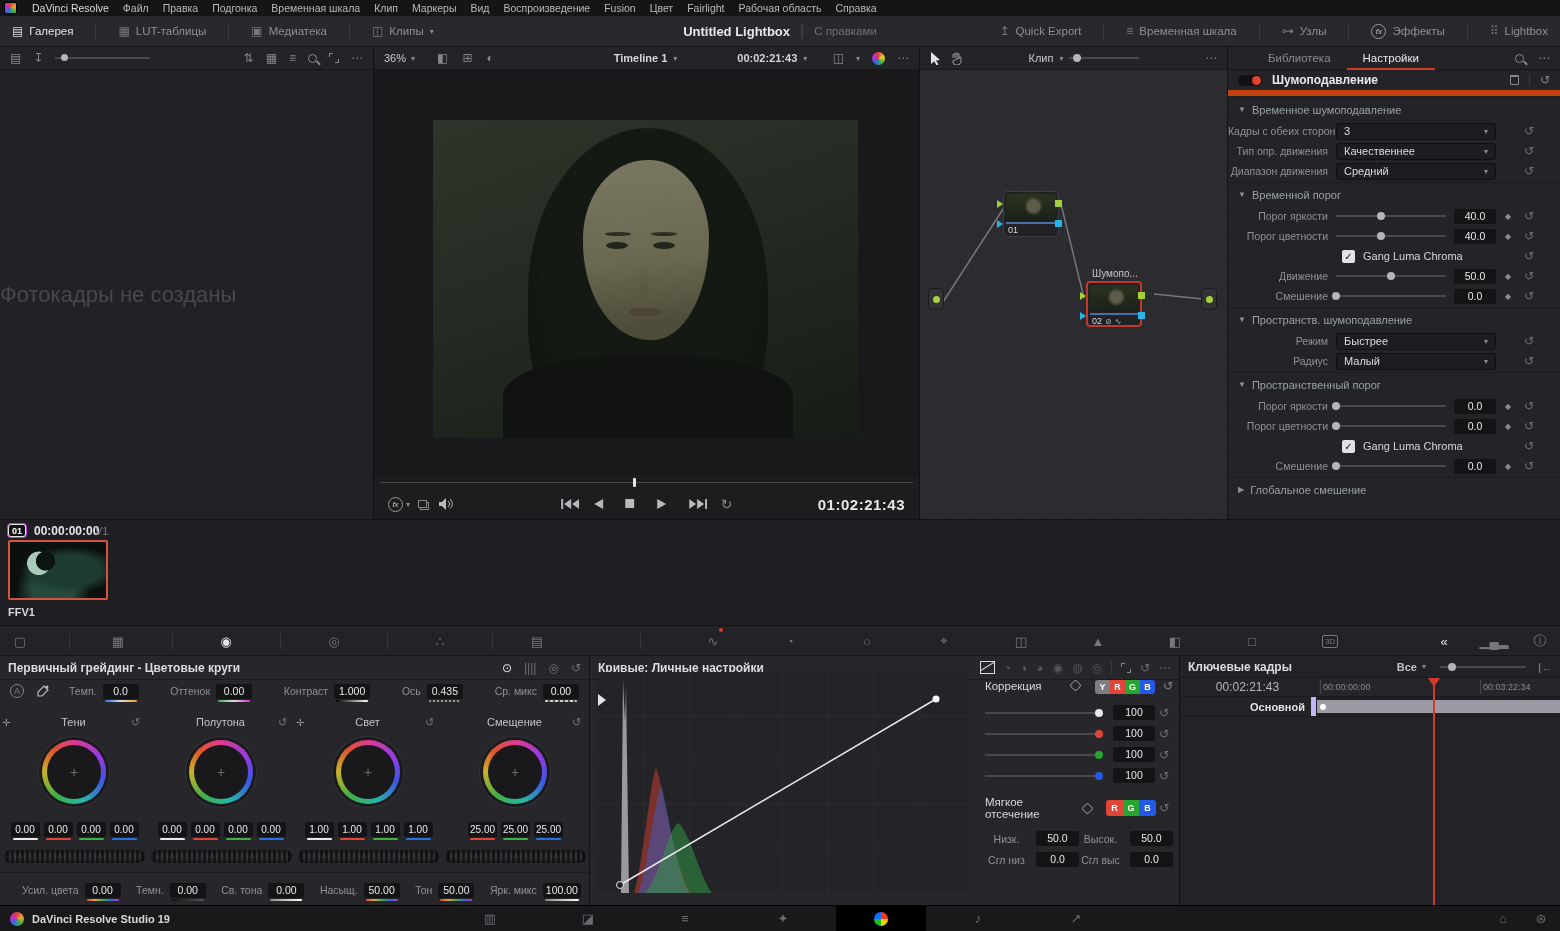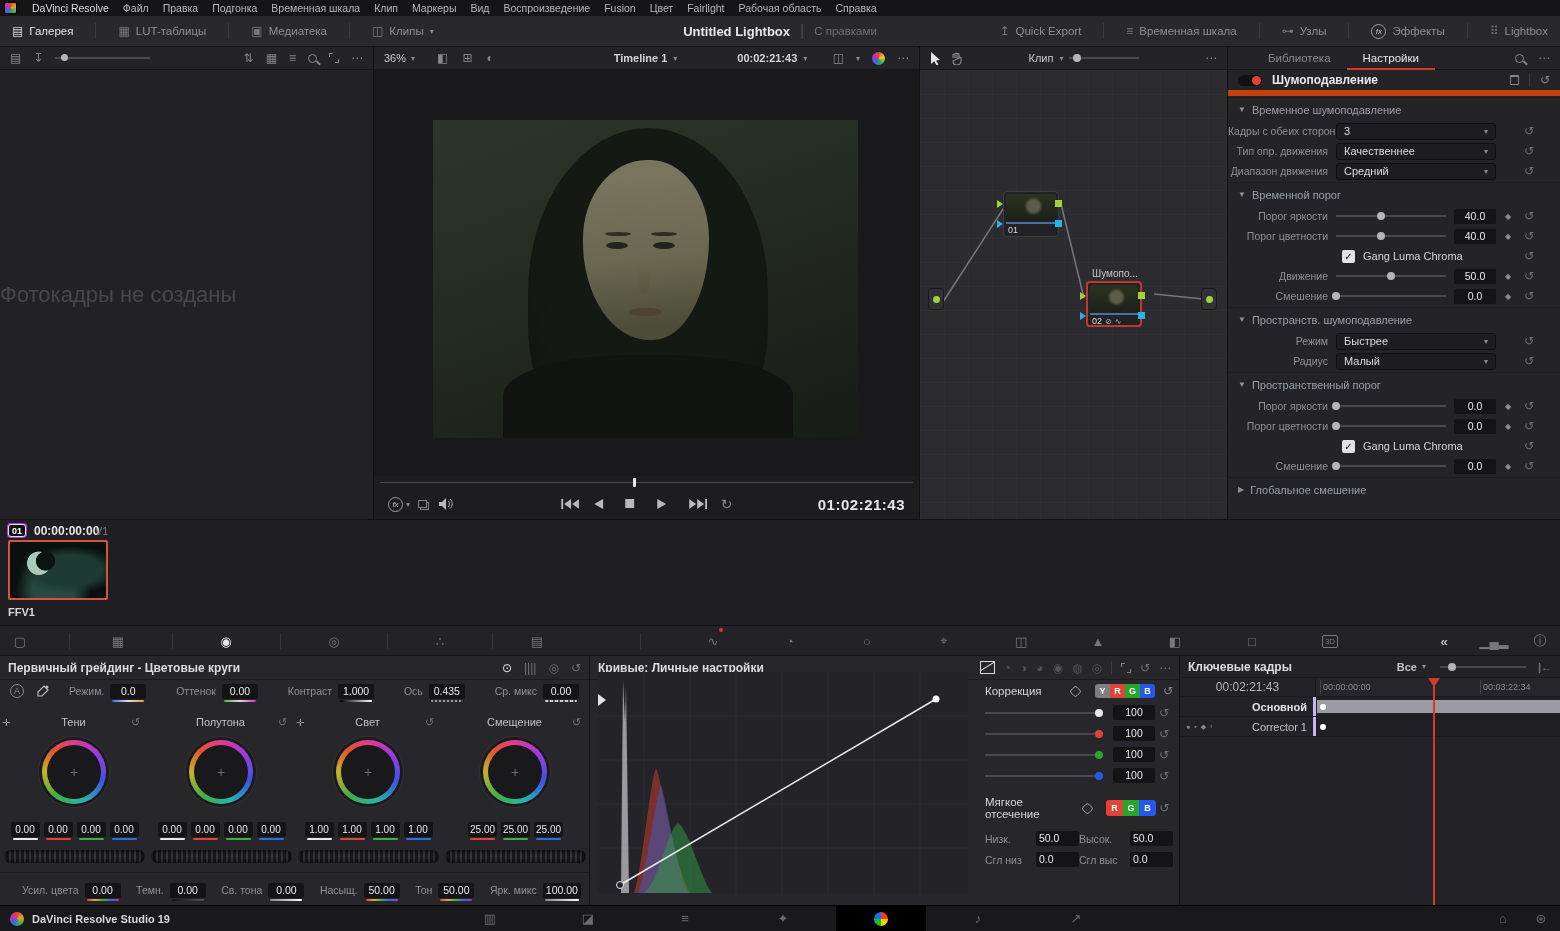--- a/index.html
+++ b/index.html
@@ -138,42 +138,42 @@
   .wheel i{position:absolute;inset:5px;border-radius:50%;background:#19191c;display:block}
   .wheel .cx{position:absolute;left:50%;top:50%;width:16px;height:16px;transform:translate(-50%,-50%);color:#6a6a70;font-size:14px;line-height:16px;text-align:center}
   .wvals{position:absolute;top:108px;left:0;right:0;display:flex;justify-content:center;gap:4px}
   .wvals .vbox{min-width:29px;padding:0 1px;font-size:10px}
   .master{position:absolute;top:136px;left:2px;right:2px;height:13px;border-radius:7px;background:repeating-linear-gradient(90deg,#38383d 0 2px,#1a1a1d 2px 5px);box-shadow:inset 0 0 6px #000}
   .wdivider{position:absolute;left:0;right:0;top:216px;height:1px;background:#1b1b1e}
   .botrow{position:absolute;left:0;right:0;top:222px;height:24px;display:flex;align-items:center;padding:0 8px;font-size:10.5px;color:#8f9094}
   
   .curvegraph{position:absolute;left:8px;top:16px;width:370px;height:221px;background:#242428}
   .correction{position:absolute;left:395px;top:24px;width:188px}
-  .corr-head{display:flex;align-items:center;height:22px;font-size:11.5px;color:#d8d8da}
+  .corr-head{display:flex;align-items:flex-start;height:22px;font-size:11.5px;color:#d8d8da}
   .yrgb{display:flex;margin-left:8px;border-radius:3px;overflow:hidden}
   .yrgb b{width:15px;height:14px;font-size:9px;color:#fff;text-align:center;line-height:14px}
   .crow{display:flex;align-items:center;height:21px}
   .ctrack{flex:1;height:2px;background:#48484e;position:relative;margin-right:10px}
   .cknob{position:absolute;right:0;top:-3px;width:8px;height:8px;border-radius:50%}
   .softrow{display:flex;align-items:center;height:24px;margin-top:10px;font-size:11.5px;color:#d8d8da}
   .scfields{display:flex;flex-wrap:wrap;margin-top:8px;font-size:10.5px;color:#8f9094}
   .scf{width:50%;display:flex;align-items:center;height:21px;gap:8px}
-  .scf span{width:44px;text-align:left}
+  .scf span{width:44px;text-align:center}
   .scf .vbox{min-width:34px}
   .ico-link{display:inline-block;width:11px;height:11px;border:1.5px solid #b9b9bd;border-radius:3px;transform:rotate(45deg) scale(.8);position:relative;margin:0 6px}
   
   .kf-head{height:22px;display:flex;align-items:center;padding:0 8px;font-size:12px;font-weight:bold;color:#dcdcde;border-bottom:1px solid #1b1b1e}
   .kf-all{margin-left:auto;font-weight:normal;font-size:11px;color:#c2c2c6;display:flex;align-items:center;gap:5px}
   .kf-slider{width:86px;height:2px;background:#48484e;margin-left:14px;position:relative}
   .kf-slider i{position:absolute;left:8px;top:-3px;width:8px;height:8px;border-radius:50%;background:#b4b4ba}
   .kf-tcrow{height:19px;display:flex;border-bottom:1px solid #1b1b1e}
   .kf-tcleft{width:136px;display:flex;align-items:center;justify-content:center;font-size:12px;color:#b4b4b8;border-right:1px solid #1b1b1e}
   .kf-ruler{flex:1;position:relative;background:#26262a;font-size:9px;color:#8a8a8e}
   .kf-row{height:20px;display:flex;border-bottom:1px solid #1b1b1e}
-  .kf-left{width:136px;display:flex;align-items:center;border-right:3px solid #c4b5fd;padding:0 6px;gap:4px}
+  .kf-left{width:136px;display:flex;align-items:center;border-right:5px solid #c4b5fd;padding:0 6px;gap:4px}
   .kf-left .nm{margin-left:auto;font-size:11px;color:#c2c2c6}
   .kf-left .mini{font-size:7px;color:#8a8a8e}
   .kf-track{flex:1;position:relative;background:#202024}
   .kf-bar{position:absolute;left:1px;right:0;top:3px;bottom:3px;background:#9b9ba3}
   .kf-dot{position:absolute;left:4px;top:50%;width:6px;height:6px;border-radius:50%;background:#fff;transform:translateY(-50%)}
   .playhead{position:absolute;top:22px;bottom:0;width:2px;background:#d5392a;z-index:5}
   .playhead:before{content:"";position:absolute;top:0;left:-5px;border-left:6px solid transparent;border-right:6px solid transparent;border-top:9px solid #d5392a}
   
   .statusbar{height:26px;background:#19191c;border-top:1px solid #000;position:relative;display:flex;align-items:center}
   .sb-logo{width:14px;height:14px;border-radius:50%;margin:0 8px 0 10px;background:conic-gradient(#e04338,#e8a030,#3fae46,#2a6fe0,#c42ad0,#e04338)}
@@ -645,21 +645,21 @@
         </span>
       </div>
       <div class="adjrow">
         <span class="circleA">A</span>
         <svg width="13" height="13" viewBox="0 0 13 13" style="margin-left:6px">
             <path d="M8 1l4 4-6 6H2V7z" fill="none" stroke="#b9b9bd" stroke-width="1.2"></path>
             <circle cx="11" cy="2" r="1.5" fill="#b9b9bd"></circle>
           </svg>
         <span id="adjFields" style="display:flex;flex:1">
             <span class="fld">
-              <span>Режим.</span>
+              <span>Темп.</span>
               <span class="vbox">0.0<u class="g-temp"></u></span>
             </span>
             <span class="fld">
               <span>Оттенок</span>
               <span class="vbox">0.00<u class="g-tint"></u></span>
             </span>
             <span class="fld">
               <span>Контраст</span>
               <span class="vbox">1.000<u class="g-contrast"></u></span>
             </span>
@@ -913,32 +913,20 @@
       <div id="kfRows">
           <div class="kf-row">
             <div class="kf-left">
               <span class="nm" style="color: rgb(228, 228, 230); font-weight: bold;">Основной</span>
             </div>
             <div class="kf-track">
               <i class="kf-bar"></i>
               <i class="kf-dot"></i>
             </div>
           </div>
-          <div class="kf-row">
-            <div class="kf-left">
-              <span class="mini">●</span>
-              <span class="mini">▪</span>
-              <span class="mini">◆</span>
-              <span class="mini">›</span>
-              <span class="nm">Corrector 1</span>
-            </div>
-            <div class="kf-track">
-              <i class="kf-dot"></i>
-            </div>
-          </div>
         </div>
       <div class="playhead" style="left:253px"></div>
     </div>
   </div>
 
   <div class="statusbar">
     <span class="sb-logo"></span>
     <span class="sb-app">DaVinci Resolve Studio 19</span>
     <span id="sbPages">
         <span class="sb-ico" style="left: 473px;">▥</span>

